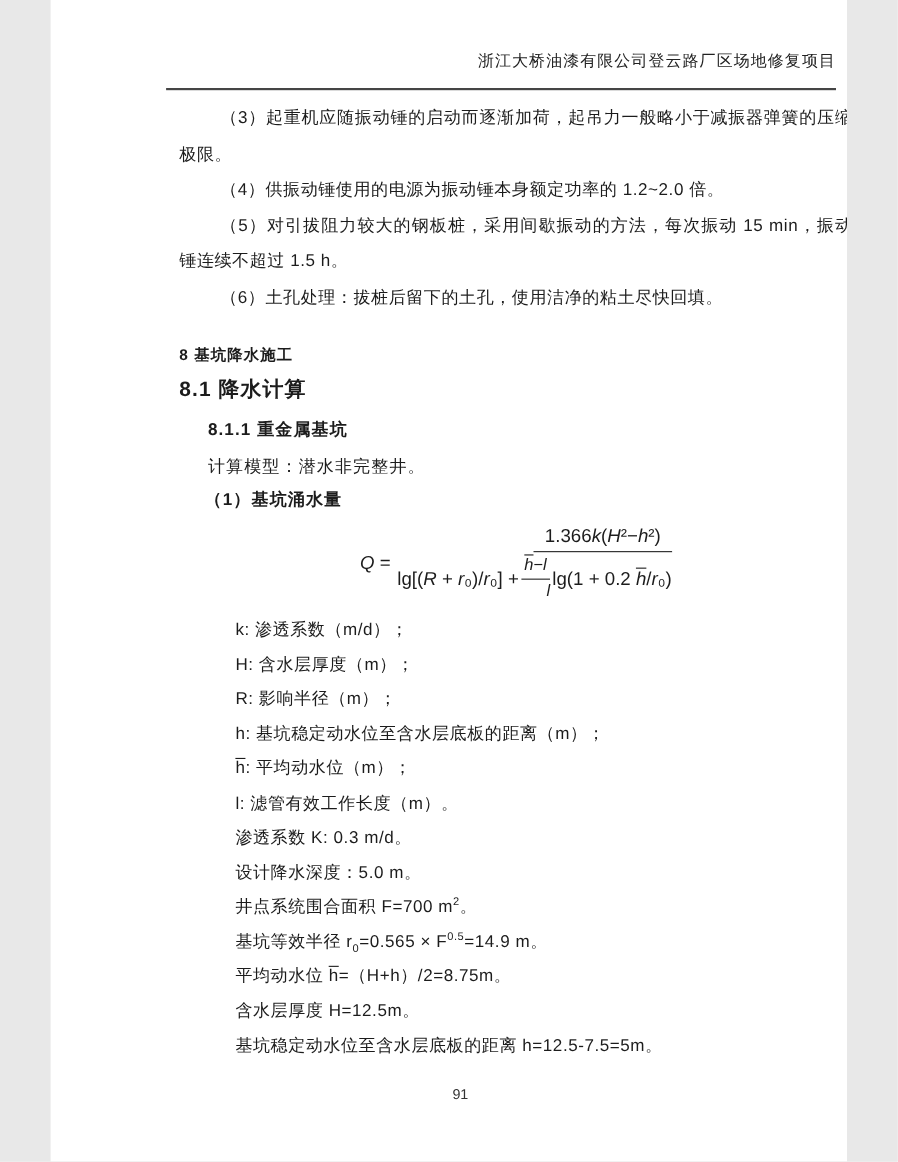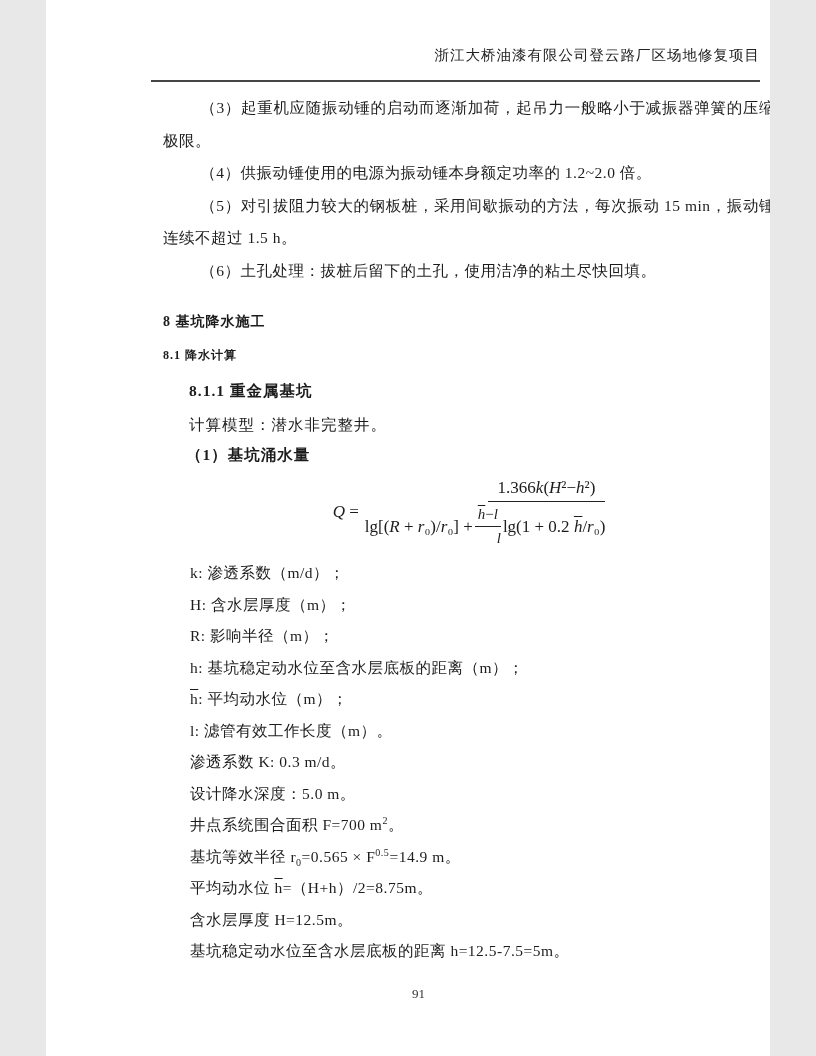--- a/index.html
+++ b/index.html
@@ -2,21 +2,21 @@
 <html><head>
 <meta charset="utf-8">
 <style>
   * { margin:0; padding:0; box-sizing:border-box; }
   html,body { background:#e8e8e8; }
   .page {
     position:relative;
     width:724px; height:1056px;
     margin:0 auto;
     background:#ffffff;
-    font-family:Liberation Serif, serif;
+    font-family:Liberation Sans, sans-serif;
     color:#1c1c1c;
     overflow:hidden;
   }
   
   .hdr {
     position:absolute; top:46px; left:105px; right:10px;
     text-align:right;
     font-size:14.5px; letter-spacing:1px;
     color:#222;
   }
@@ -27,21 +27,21 @@
   
   .main {
     position:absolute; top:92px; left:117px; width:612px;
   }
   .body-para {
     font-size:15.5px; line-height:32.5px;
     text-align:justify; text-indent:2.4em;
     letter-spacing:0.5px;
   }
   .h1 { font-size:14px; font-weight:bold; line-height:26px; margin-top:22px; letter-spacing:1px; }
-  .h2 { font-size:12px; font-weight:bold; line-height:24px; margin-top:8px; letter-spacing:1px; }
+  .h2 { font-size:19px; font-weight:bold; line-height:24px; margin-top:8px; letter-spacing:1px; }
   .h3 { font-size:15.5px; font-weight:bold; line-height:24px; margin:12px 0 0 26px; letter-spacing:1px; }
   .model-line { font-size:15.5px; line-height:24px; margin:10px 0 0 26px; letter-spacing:1px; }
   .item-heading { font-size:15.5px; font-weight:bold; line-height:24px; margin:6px 0 0 23px; letter-spacing:1px; }
   
   .formula {
     margin-top:8px;
     display:flex; justify-content:center; align-items:center;
     font-size:17px; line-height:1.25;
     min-height:74px;
   }
@@ -56,21 +56,21 @@
     padding-top:3px;
     display:flex; align-items:center; white-space:nowrap;
   }
   .frac.inner { font-size:0.88em; margin:0 2px; }
   .frac.inner > .num { padding:0 3px 2px 3px; border-bottom:1.4px solid #222; }
   .frac.inner > .den { padding-top:2px; }
   
   .def-lines { margin-top:8px; }
   .def-line {
     font-size:15.5px; line-height:31.5px;
-    margin-left:27px; letter-spacing:0.5px;
+    margin-left:51px; letter-spacing:0.5px;
     white-space:nowrap;
   }
   
   .seg-it { font-style:italic; }
   .seg-over { text-decoration:overline; }
   .seg-itover { font-style:italic; text-decoration:overline; }
   .seg-sup { vertical-align:super; font-size:0.65em; line-height:0; }
   .seg-sub { vertical-align:sub; font-size:0.65em; line-height:0; }
   
   .footer {

